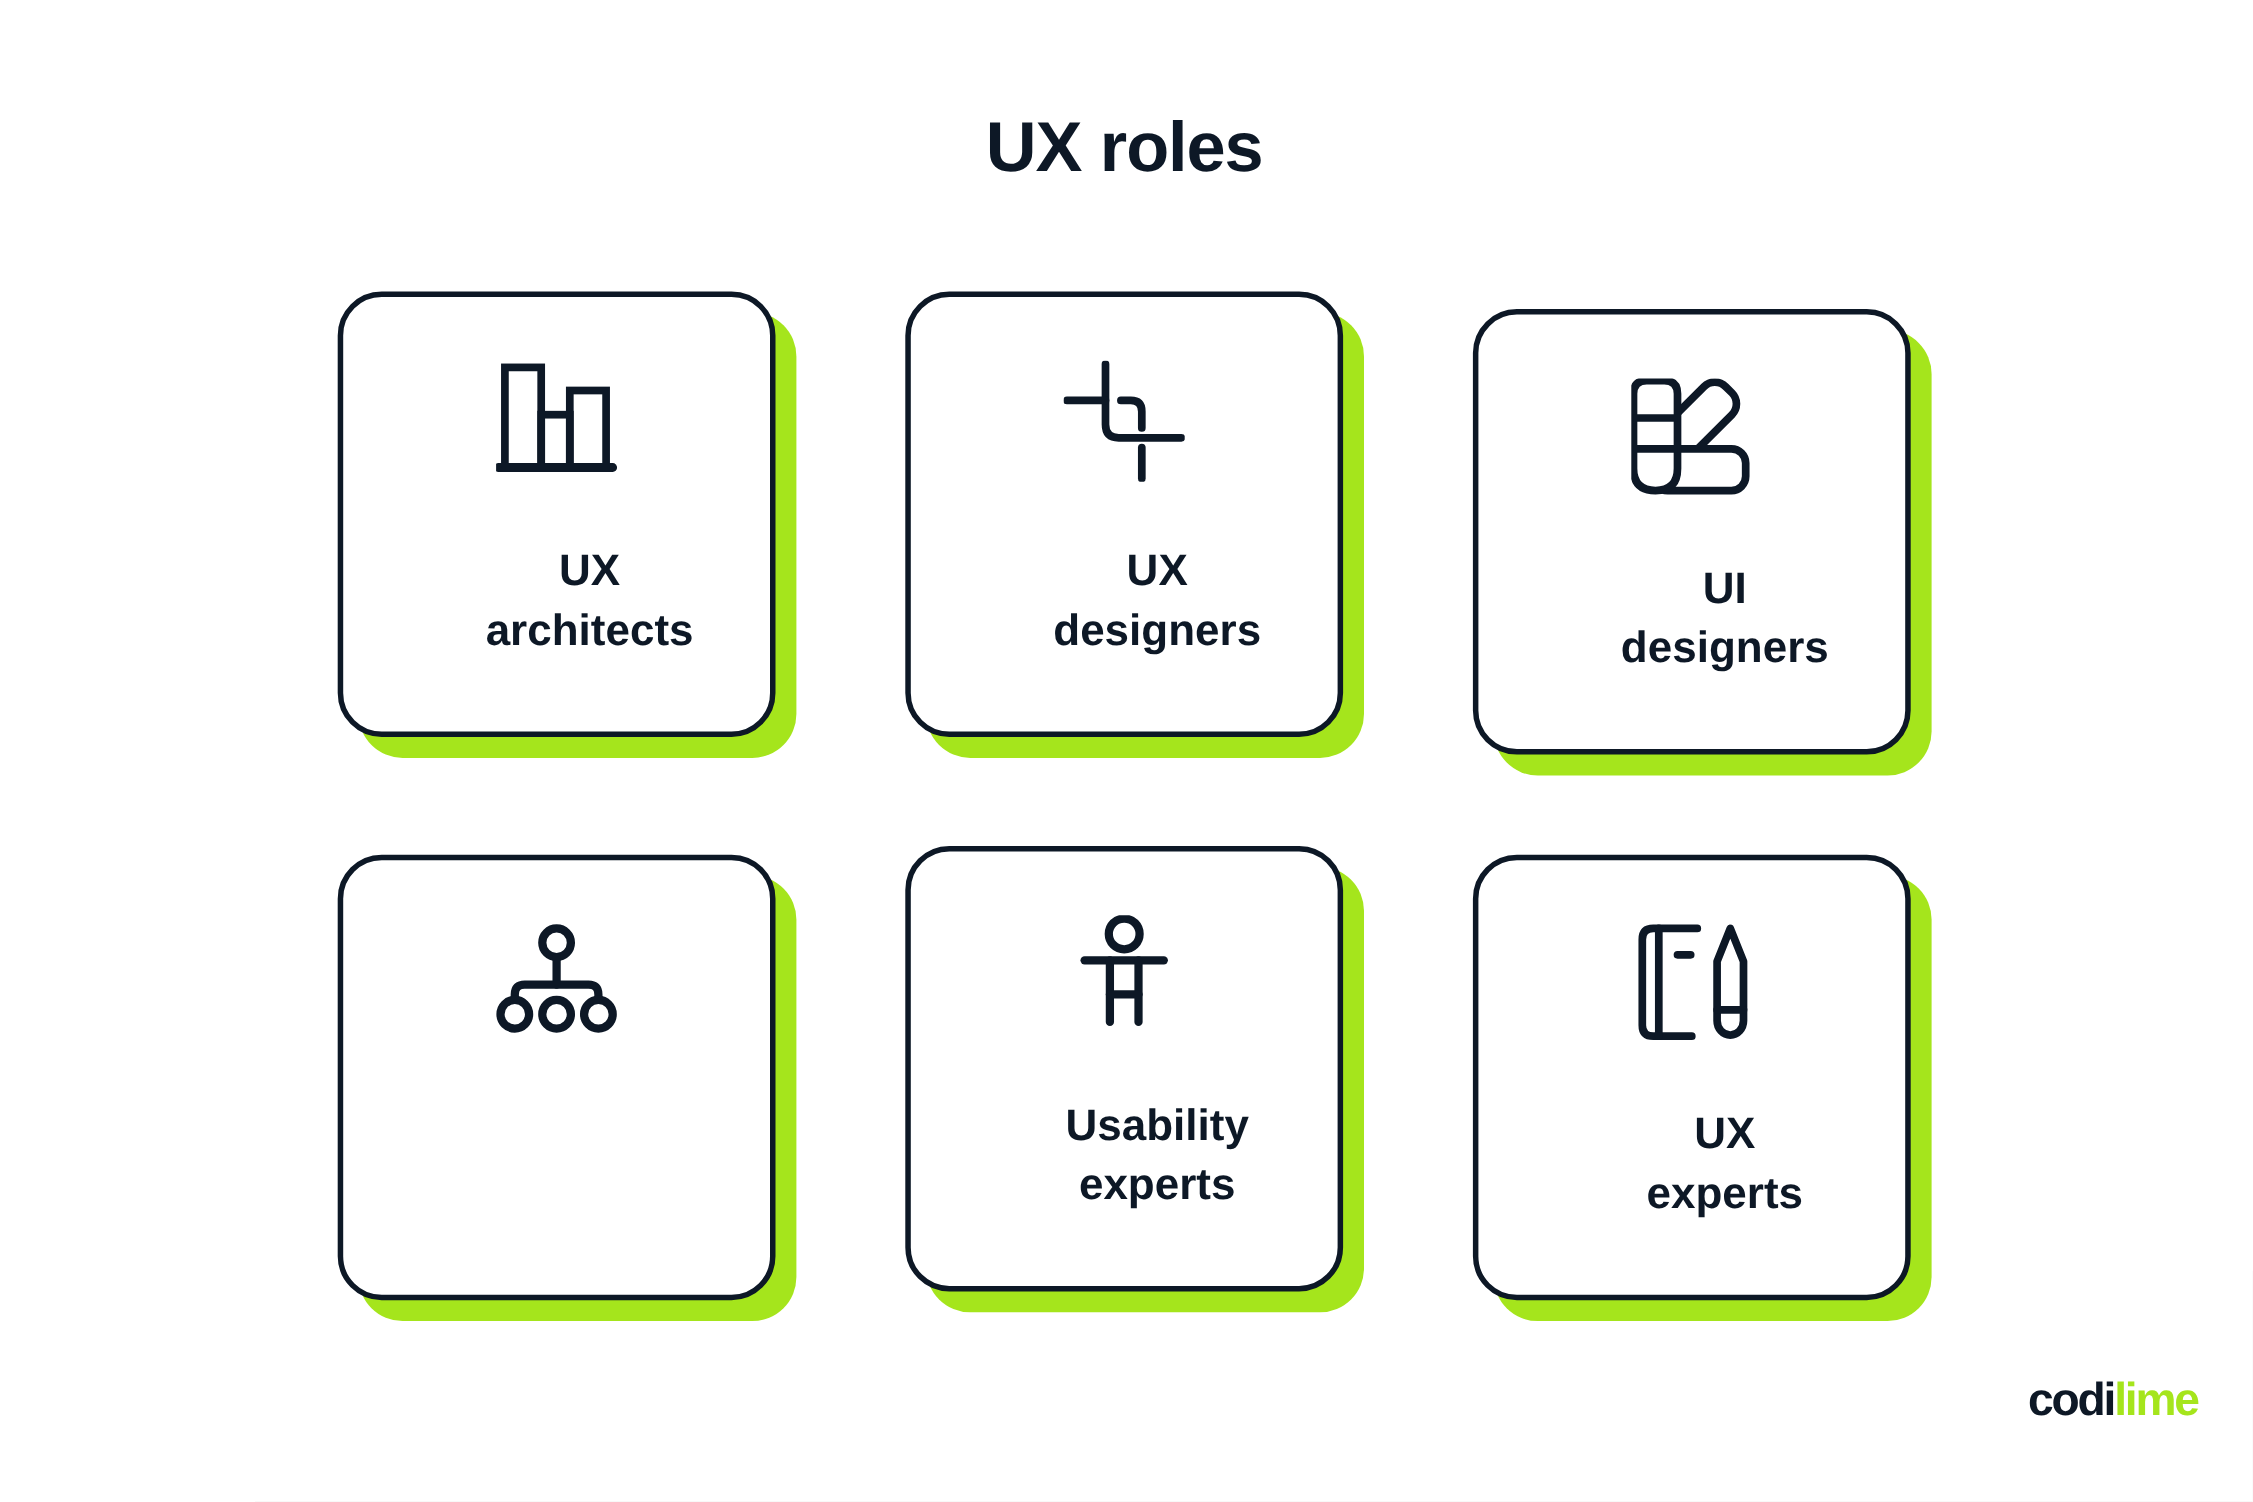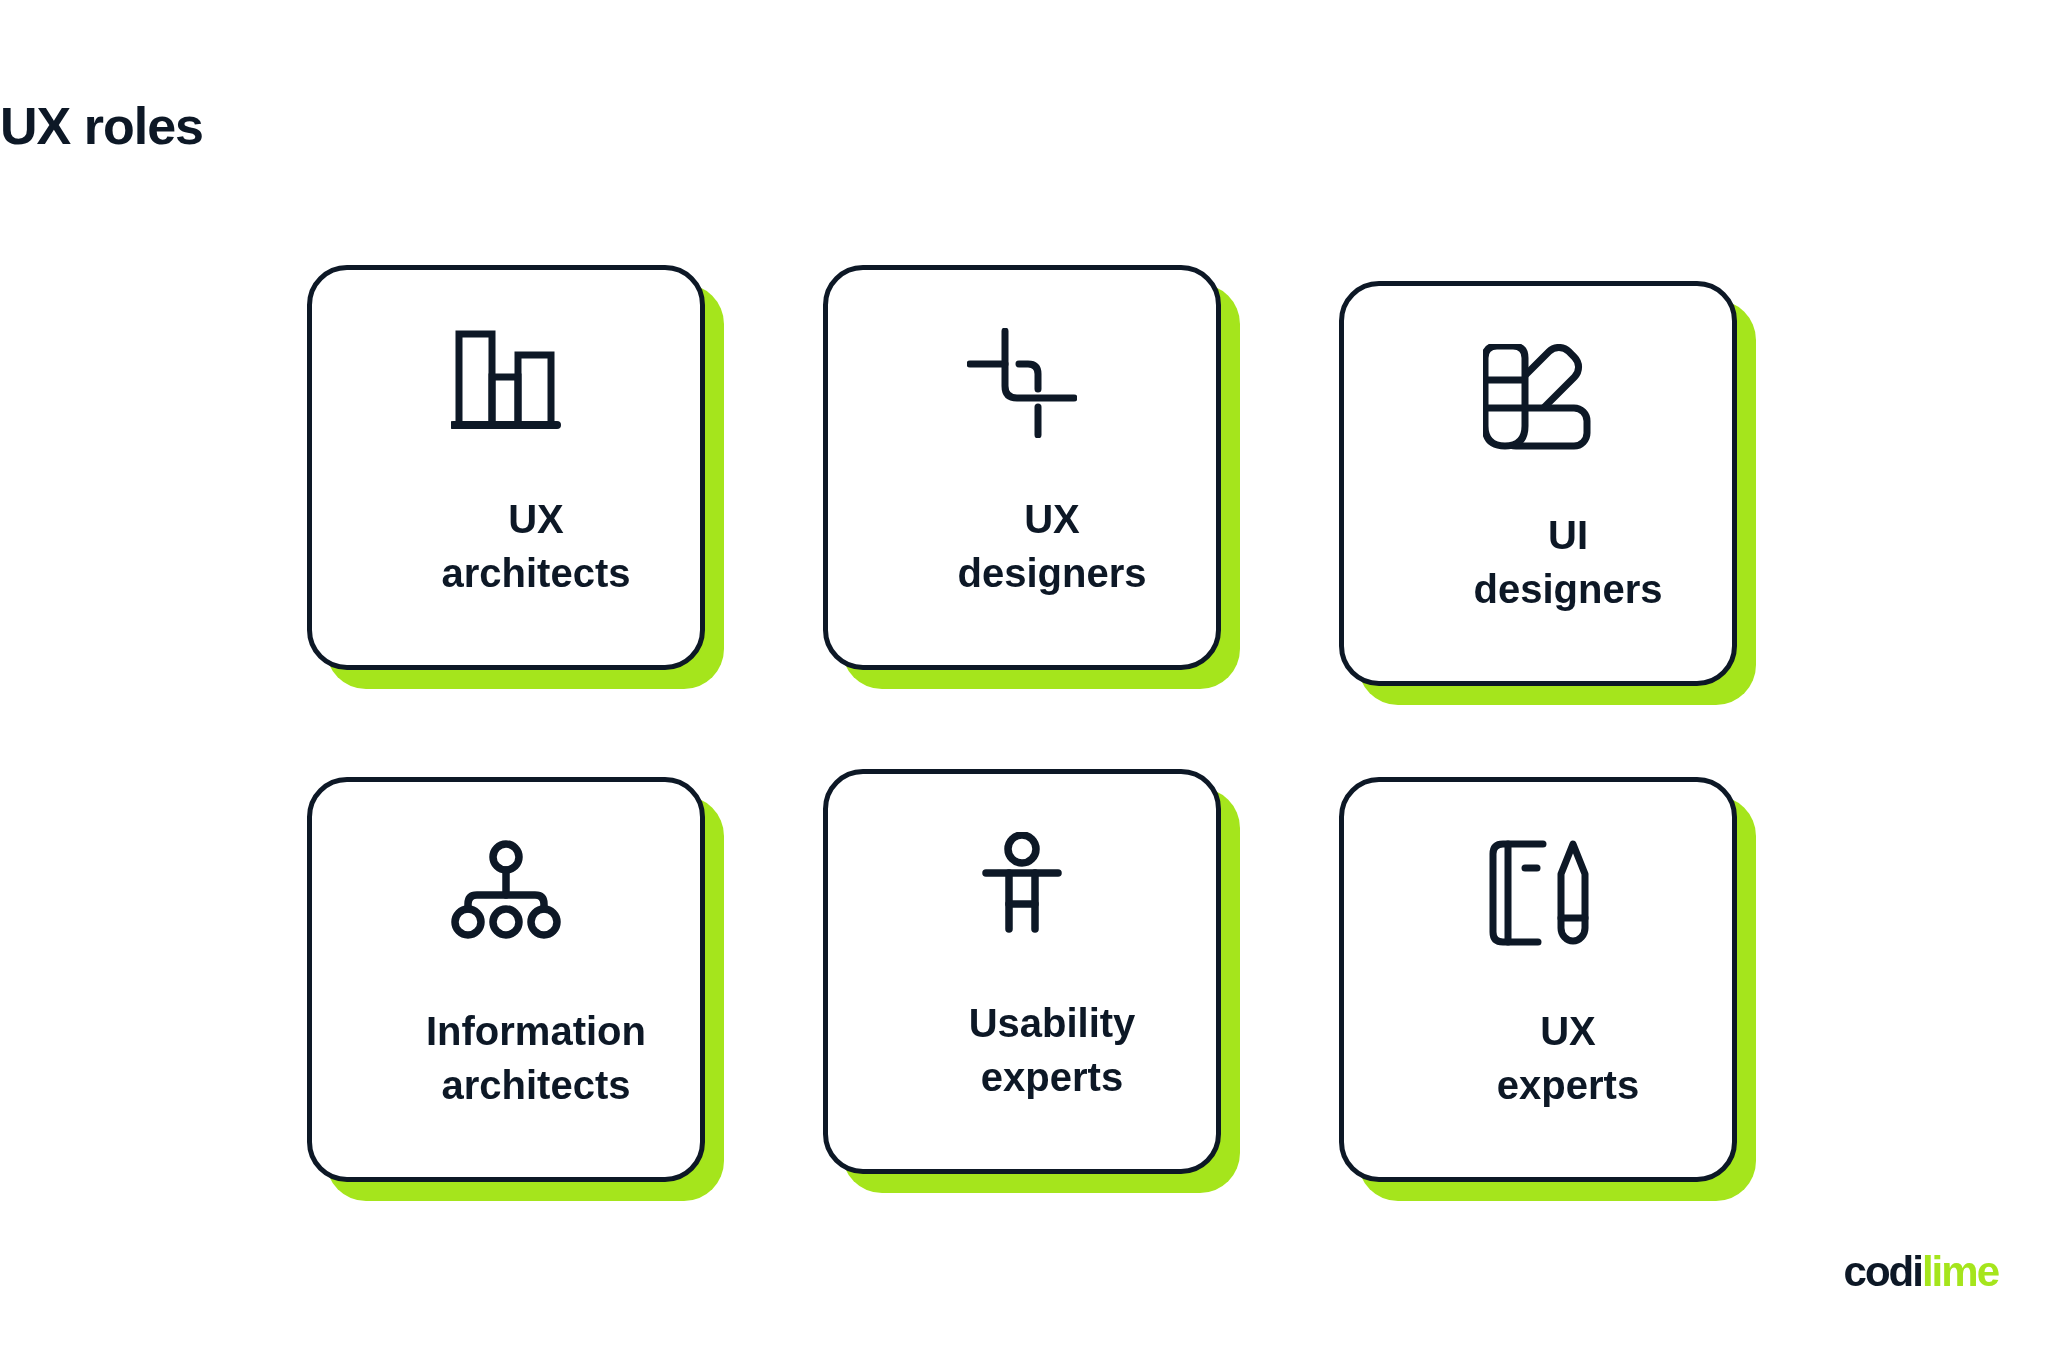--- a/index.html
+++ b/index.html
@@ -13,22 +13,22 @@
     position:relative;
     width:2048px;height:1365px;
     background:var(--bg);
     overflow:hidden;
     font-family:"Liberation Sans", sans-serif;
     margin:0 auto;
   }
   .title{
     position:absolute;
     left:0;top:96px;width:2044px;
-    text-align:left;
-    font-size:52px;
+    text-align:center;
+    font-size:64px;
     font-weight:700;
     letter-spacing:-1px;
     color:var(--navy);
   }
   .grid{
     position:absolute;
     left:307px;top:265px;
     width:1430px;height:920px;
   }
   .card{
@@ -132,24 +132,20 @@
       <div class="icon-wrap">
         <svg width="110" height="110" viewBox="0 0 110 110" fill="none" stroke="currentColor" stroke-width="7.5" stroke-linecap="round">
           <circle cx="55" cy="17" r="13"></circle>
           <path d="M55,30 V55"></path>
           <path d="M17,69 V64 Q17,55 26,55 H84 Q93,55 93,64 V69"></path>
           <circle cx="17" cy="82" r="13"></circle>
           <circle cx="55" cy="82" r="13"></circle>
           <circle cx="93" cy="82" r="13"></circle>
         </svg>
       </div>
-      <div class="label">
-        <span>Information</span>
-        <span>architects</span>
-      </div>
     </div>
 
     <div class="card c5">
       <div class="icon-wrap">
         <svg width="110" height="110" viewBox="0 0 110 110" fill="none" stroke="currentColor" stroke-width="7.5" stroke-linecap="round">
           <circle cx="55" cy="17" r="14"></circle>
           <path d="M19,41 H91"></path>
           <path d="M42,41 V97"></path>
           <path d="M68,41 V97"></path>
           <path d="M42,72 H68"></path>

